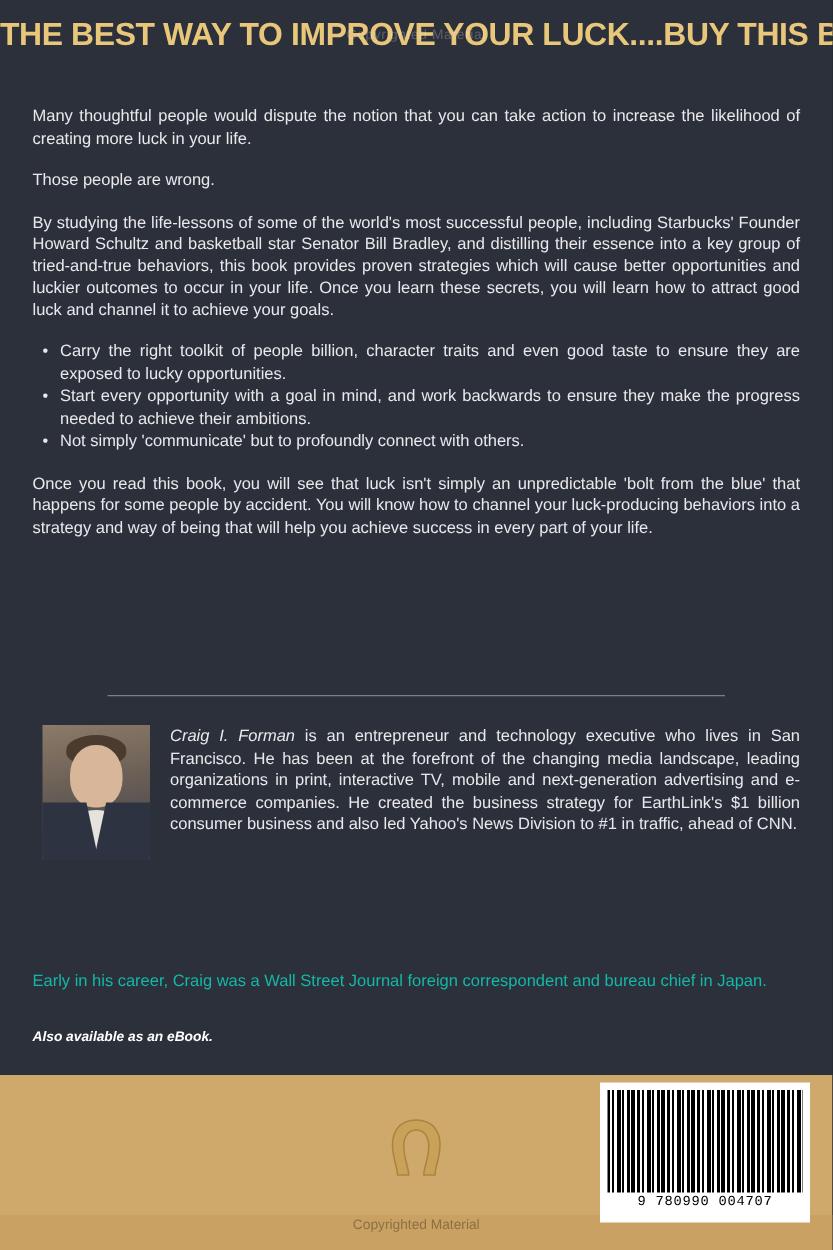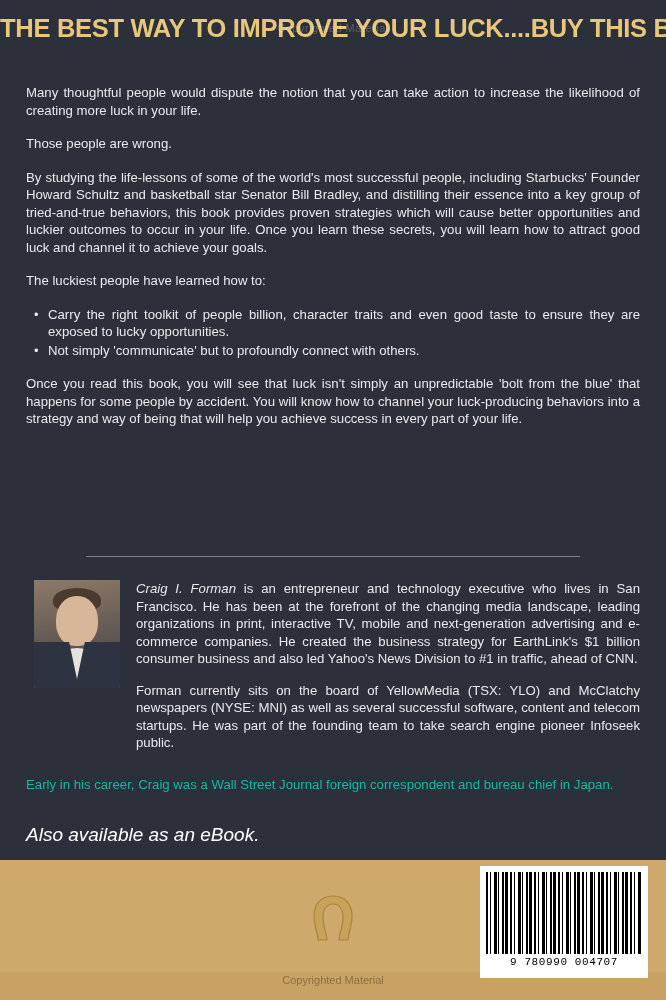--- a/index.html
+++ b/index.html
@@ -192,23 +192,23 @@
     font-size: 13.2px;
     line-height: 17.5px;
     text-align: justify;
     margin: 0;
   }
   .ebook-note {
     position: absolute;
     left: 26px;
     top: 824px;
     color: #ffffff;
-    font-size: 19px;
+    font-size: 11px;
     font-style: italic;
-    font-weight: normal;
+    font-weight: bold;
   }
 
   .barcode {
     position: absolute;
     right: 18px;
     bottom: 22px;
     width: 168px;
     height: 112px;
     background: #ffffff;
     padding: 6px 6px 18px 6px;
@@ -261,41 +261,40 @@
     <div class="bottom-band-inner"></div>
   </div>
 
   <div class="headline">THE BEST WAY TO IMPROVE YOUR LUCK....BUY THIS BOOK!</div>
   <div class="watermark-top">Copyrighted Material</div>
 
   <div class="body-text">
     <p>Many thoughtful people would dispute the notion that you can take action to increase the likelihood of creating more luck in your life.</p>
     <p>Those people are wrong.</p>
     <p>By studying the life-lessons of some of the world's most successful people, including Starbucks' Founder Howard Schultz and basketball star Senator Bill Bradley, and distilling their essence into a key group of tried-and-true behaviors, this book provides proven strategies which will cause better opportunities and luckier outcomes to occur in your life. Once you learn these secrets, you will learn how to attract good luck and channel it to achieve your goals.</p>
-    <p>The luckiest people have learned how to:</p>
     <ul class="bullets">
       <li>Carry the right toolkit of people billion, character traits and even good taste to ensure they are exposed to lucky opportunities.</li>
+      <li>Start every opportunity with a goal in mind, and work backwards to ensure they make the progress needed to achieve their ambitions.</li>
       <li>Not simply 'communicate' but to profoundly connect with others.</li>
     </ul>
     <p>Once you read this book, you will see that luck isn't simply an unpredictable 'bolt from the blue' that happens for some people by accident. You will know how to channel your luck-producing behaviors into a strategy and way of being that will help you achieve success in every part of your life.</p>
   </div>
 
   <div class="divider"></div>
 
   <div class="author-block">
     <div class="author-photo">
       <div class="hair"></div>
       <div class="face"></div>
       <div class="shirt"></div>
       <div class="jacket-l"></div>
       <div class="jacket-r"></div>
     </div>
     <div class="author-text">
       <p><span class="author-name">Craig I. Forman</span><span> is an entrepreneur and technology executive who lives in San Francisco. He has been at the forefront of the changing media landscape, leading organizations in print, interactive TV, mobile and next-generation advertising and e-commerce companies. He created the business strategy for EarthLink's $1 billion consumer business and also led Yahoo's News Division to #1 in traffic, ahead of CNN.</span></p>
-      <p>Forman currently sits on the board of YellowMedia (TSX: YLO) and McClatchy newspapers (NYSE: MNI) as well as several successful software, content and telecom startups. He was part of the founding team to take search engine pioneer Infoseek public.</p>
     </div>
   </div>
 
   <p class="full-width-para" style="top: 776px;">Early in his career, Craig was a Wall Street Journal foreign correspondent and bureau chief in Japan.</p>
 
   <div class="ebook-note">Also available as an eBook.</div>
 
   <div class="barcode">
     <div class="bars"></div>
     <div class="num">9 780990 004707</div>

